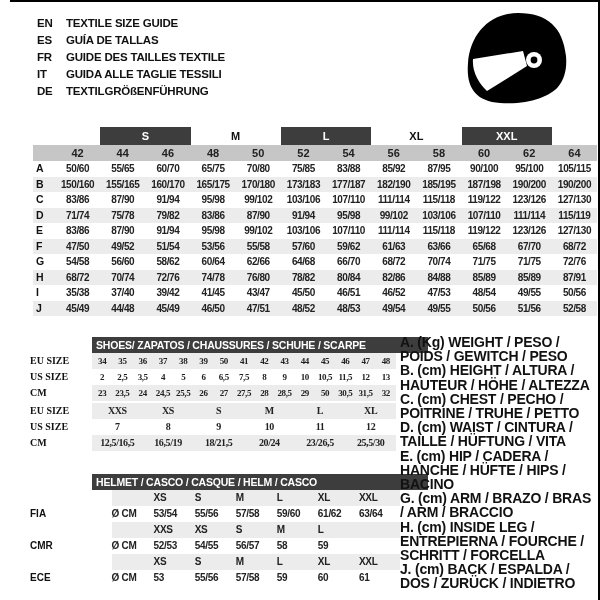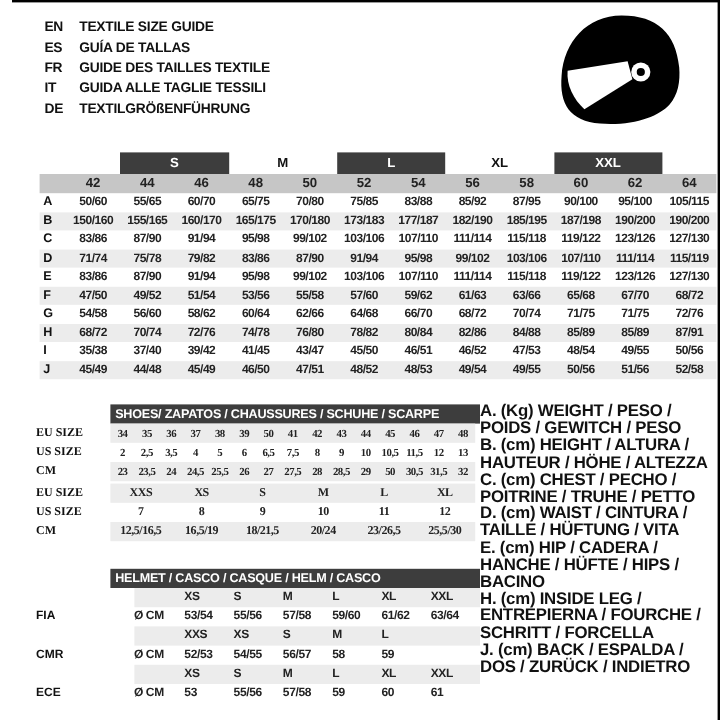--- a/index.html
+++ b/index.html
@@ -27,21 +27,21 @@
   .num{text-align:center;font-weight:bold;font-size:11px;line-height:16px;color:#222;}
   .trows{}
   .trow{display:grid;grid-template-columns:22px repeat(12,1fr);height:15.5px;line-height:15.5px;}
   .trow:nth-child(even){background:#ececec;}
   .tletter{font-weight:bold;font-size:10.5px;padding-left:3px;color:#111;}
   .tval{text-align:center;font-size:10px;font-weight:bold;letter-spacing:-0.4px;color:#222;white-space:nowrap;}
 
   
   .sub{position:absolute;left:30px;width:370px;}
   .shoes{top:337px;} .gloves{top:403px;} .helmets{top:474px;}
-  .bar{margin-left:62px;width:308px;background:#3d3d3d;color:#fff;font-weight:bold;
+  .bar{margin-left:62px;width:336px;background:#3d3d3d;color:#fff;font-weight:bold;
        font-size:10.5px;height:16px;line-height:16px;padding-left:4px;box-sizing:border-box;
        letter-spacing:-0.2px;white-space:nowrap;}
   .srow{display:flex;height:16px;line-height:16px;font-family:Liberation Serif, serif;}
   .slabel{width:62px;font-weight:bold;font-size:10px;color:#111;}
   .svals{width:304px;display:grid;}
   .shoes .svals{grid-template-columns:repeat(15,1fr);}
   .gloves .svals{grid-template-columns:repeat(6,1fr);}
   .srows .srow:nth-child(odd) .svals{background:#ececec;}
   .sval{text-align:center;font-size:9px;font-weight:bold;letter-spacing:-0.4px;white-space:nowrap;color:#222;}
   .gloves .sval{font-size:10px;}
@@ -365,16 +365,17 @@
       </div>
   </section>
 
   <aside class="legend">
 
   <div class="legend-item">A. (Kg) WEIGHT / PESO / POIDS / GEWITCH / PESO</div>
       <div class="legend-item">B. (cm) HEIGHT / ALTURA / HAUTEUR / HÖHE / ALTEZZA</div>
       <div class="legend-item">C. (cm) CHEST / PECHO / POITRINE / TRUHE / PETTO</div>
       <div class="legend-item">D. (cm) WAIST / CINTURA / TAILLE / HÜFTUNG / VITA</div>
       <div class="legend-item">E. (cm) HIP / CADERA / HANCHE / HÜFTE / HIPS / BACINO</div>
+      <div class="legend-item">G. (cm) ARM / BRAZO / BRAS / ARM / BRACCIO</div>
       <div class="legend-item">H. (cm) INSIDE LEG / ENTREPIERNA / FOURCHE / SCHRITT / FORCELLA</div>
       <div class="legend-item">J. (cm) BACK / ESPALDA / DOS / ZURÜCK / INDIETRO</div>
     </aside>
 </div>
 
 </body></html>

